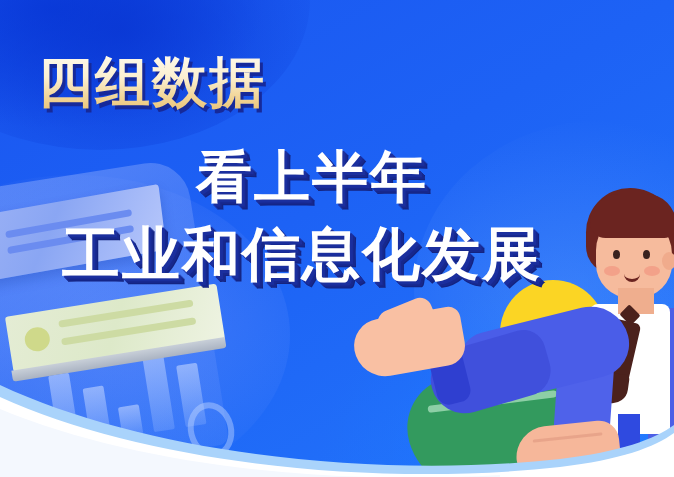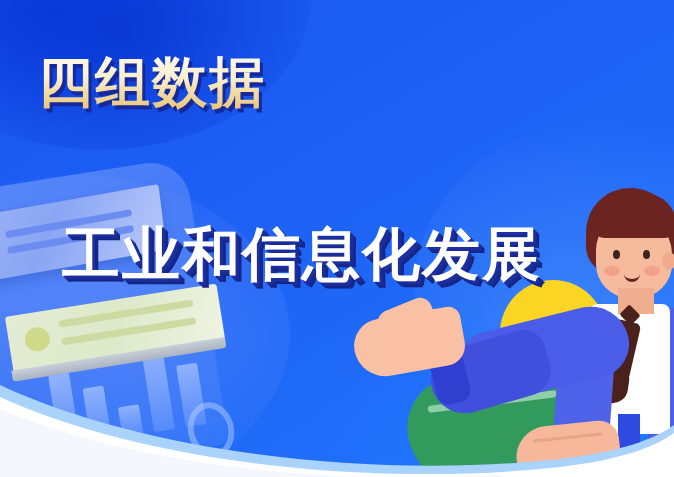--- a/index.html
+++ b/index.html
@@ -591,16 +591,17 @@
   </div>
 
   <svg class="wave" viewBox="0 0 674 130" preserveAspectRatio="none">
     <path d="M0,38 C150,108 380,132 560,112 C620,105 655,92 674,78 L674,130 L0,130 Z" fill="#a9d3fb"></path>
     <path d="M0,50 C150,118 380,140 560,120 C620,113 655,100 674,86 L674,130 L0,130 Z" fill="#ffffff"></path>
     <path d="M0,62 C140,120 330,138 500,128 L500,130 L0,130 Z" fill="#f4f8fe"></path>
   </svg>
 
   <div class="titles">
     <div class="t-line t1">四组数据</div>
+    <div class="t-line t2">看上半年</div>
     <div class="t-line t3">工业和信息化发展</div>
   </div>
 
 </div>
 
 </body></html>

